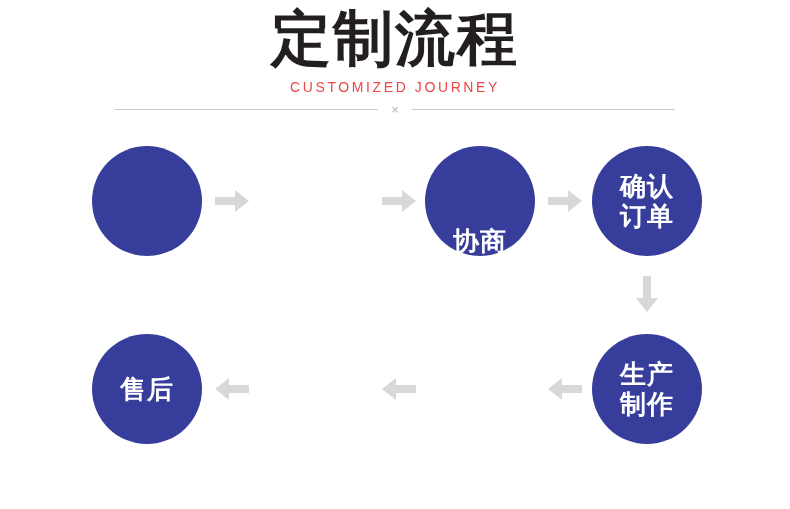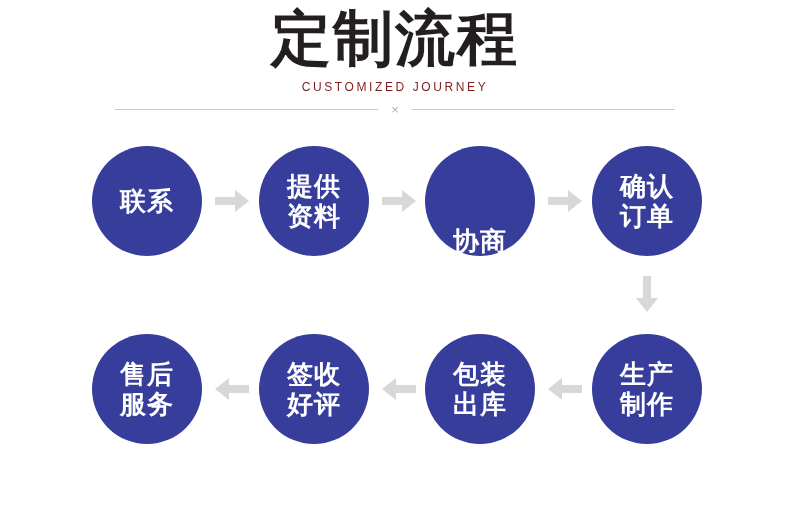--- a/index.html
+++ b/index.html
@@ -36,24 +36,24 @@
     font-size: 60px;
     line-height: 68px;
     font-weight: bold;
     color: #231f20;
     letter-spacing: 2px;
     font-family: "DejaVu Sans", "Liberation Sans", sans-serif;
   }
   .sub-title {
     margin: 0;
     padding-top: 6px;
-    font-size: 12px;
+    font-size: 14px;
     line-height: 18px;
     font-weight: normal;
-    color: #7f1d1d;
+    color: #ef4444;
     letter-spacing: 2.6px;
     font-family: "Liberation Sans", "DejaVu Sans", sans-serif;
   }
 
   
   .divider {
     position: absolute;
     left: 115px;
     top: 101px;
     width: 560px;
@@ -141,55 +141,41 @@
     <p class="sub-title">CUSTOMIZED JOURNEY</p>
   </div>
 
   <div class="divider">
     <span class="line"></span>
     <span class="x-mark">×</span>
     <span class="line"></span>
   </div>
 
   <div class="node n1">
-    <span class="line1">联系</span>
-  </div>
-
-  <div class="node n2">
-    <span class="line1">提供</span>
-    <span class="line2">资料</span>
-  </div>
+  </div>
+
 
   <div class="node n3">
     <span class="line1">协商</span>
   </div>
 
   <div class="node n4">
     <span class="line1">确认</span>
     <span class="line2">订单</span>
   </div>
 
   <div class="node n5">
     <span class="line1">生产</span>
     <span class="line2">制作</span>
   </div>
 
-  <div class="node n6">
-    <span class="line1">包装</span>
-    <span class="line2">出库</span>
-  </div>
-
-  <div class="node n7">
-    <span class="line1">签收</span>
-    <span class="line2">好评</span>
-  </div>
+
 
   <div class="node n8">
     <span class="line1">售后</span>
-    <span class="line2">服务</span>
   </div>
 
   <div class="arrow a-t1">
     <svg width="36" height="26" viewBox="0 0 36 26">
       <polygon points="0,9 20,9 20,2 34,13 20,24 20,17 0,17" fill="#d8d8d8"></polygon>
     </svg>
   </div>
 
   <div class="arrow a-t2">
     <svg width="36" height="26" viewBox="0 0 36 26">

